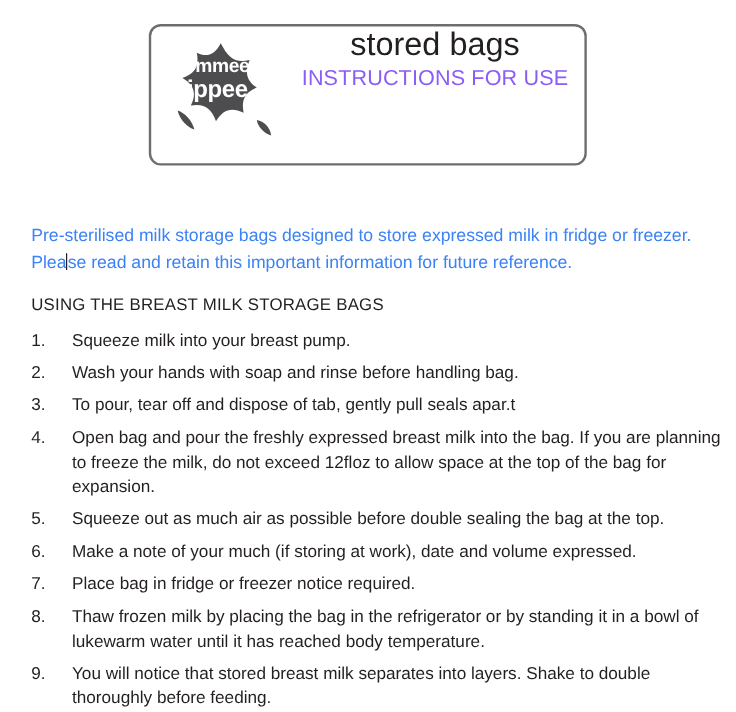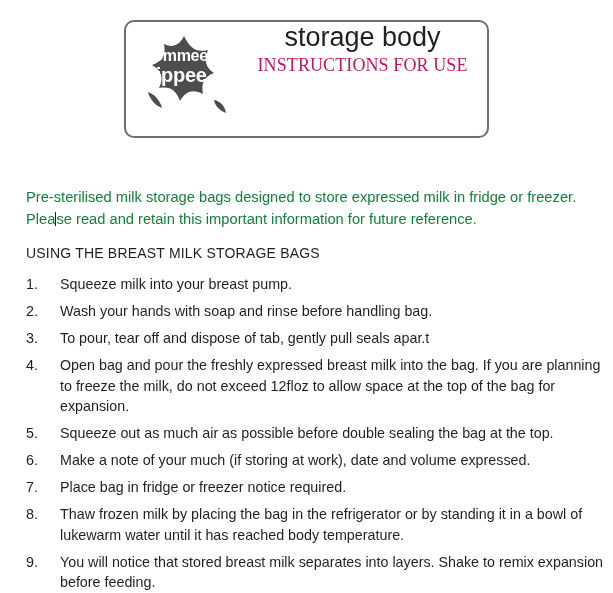--- a/index.html
+++ b/index.html
@@ -68,34 +68,33 @@
   }
   .title-1, .title-2 {
     font-size: 27px;
     line-height: 1.12;
     color: #231f20;
     letter-spacing: 0px;
   }
   .title-sub {
     font-size: 18px;
     line-height: 1.5;
-    color: #be185d;
+    color: #8b5cf6;
     letter-spacing: 0.1px;
-    font-family: Liberation Serif, serif;
   }
 
   
   .intro {
     position: absolute;
     left: 26px;
     top: 186px;
     width: 570px;
     font-size: 14.7px;
     line-height: 22px;
-    color: #15803d;
+    color: #3b82f6;
   }
   .caret {
     display: inline-block;
     width: 1px;
     height: 14px;
     background: #231f20;
     vertical-align: -2px;
     margin: 0 0px;
   }
 
@@ -144,21 +143,21 @@
         <path d="M80 66 C86 67 91 72 92 79 C86 77 81 72 80 66 Z" fill="#4d4d4f"></path>
       </svg>
     </div>
     <div class="logo-text">
       <span class="l1">tommee</span>
       <span class="l2">tippee</span>
     </div>
   </div>
 
   <div class="header-titles">
-    <div class="title-2">storage body</div>
+    <div class="title-2">stored bags</div>
     <div class="title-sub">INSTRUCTIONS FOR USE</div>
   </div>
 
 </div>
 
 <div class="intro">
   <span>Pre-sterilised milk storage bags designed to store expressed milk in fridge or freezer.  Plea</span><span class="caret"></span><span>se read and retain this important information for future reference.</span>
 </div>
 
 <div class="section-heading">USING THE BREAST MILK STORAGE BAGS</div>
@@ -200,16 +199,16 @@
     <div class="step-text">Place bag in fridge or freezer notice required.</div>
   </div>
 
   <div class="step">
     <div class="step-num">8.</div>
     <div class="step-text">Thaw frozen milk by placing the bag in the refrigerator or by standing it in a bowl of lukewarm water until it has reached body temperature.</div>
   </div>
 
   <div class="step">
     <div class="step-num">9.</div>
-    <div class="step-text">You will notice that stored breast milk separates into layers.  Shake to remix expansion before feeding.</div>
+    <div class="step-text">You will notice that stored breast milk separates into layers.  Shake to double thoroughly before feeding.</div>
   </div>
 
 </div>
 
 </body></html>

